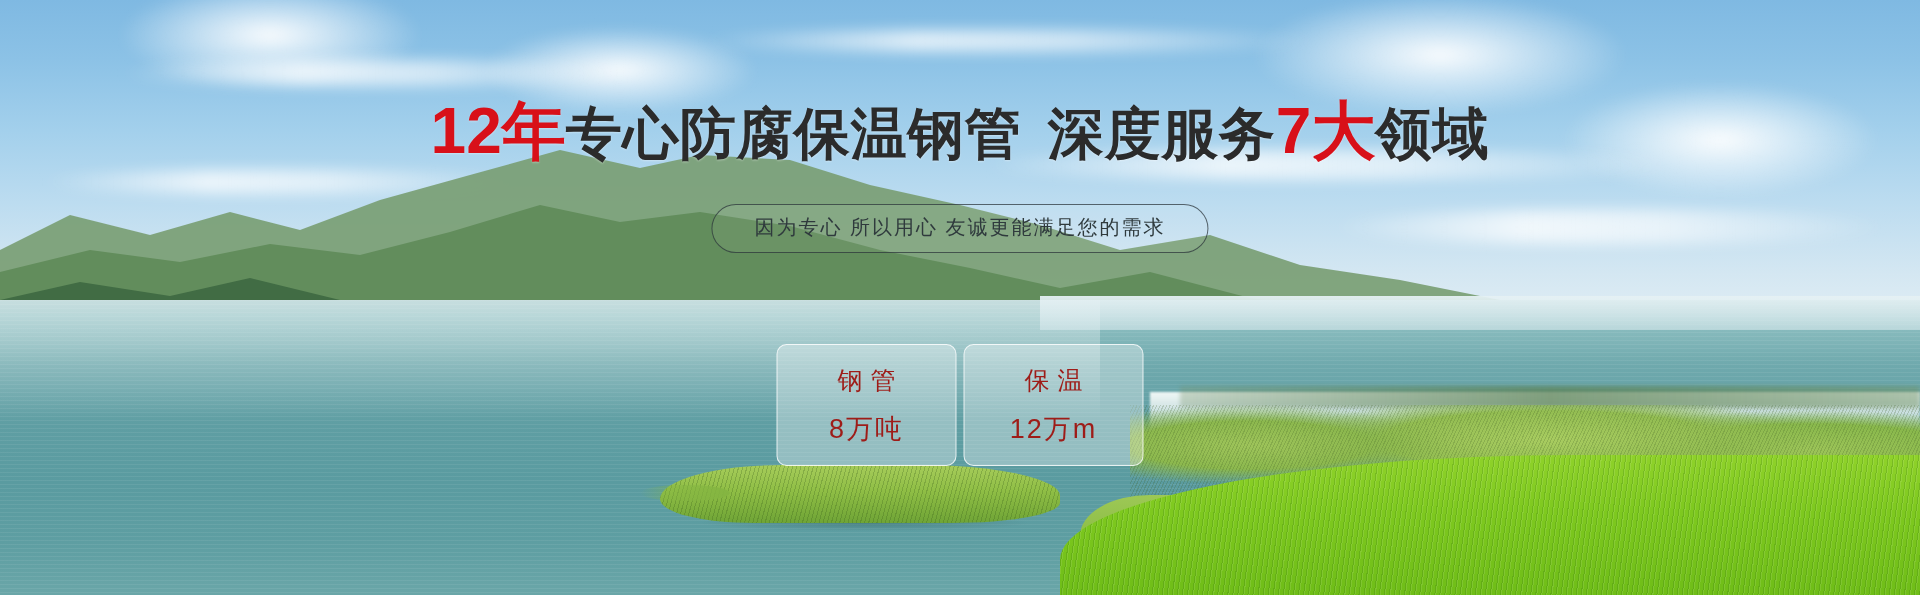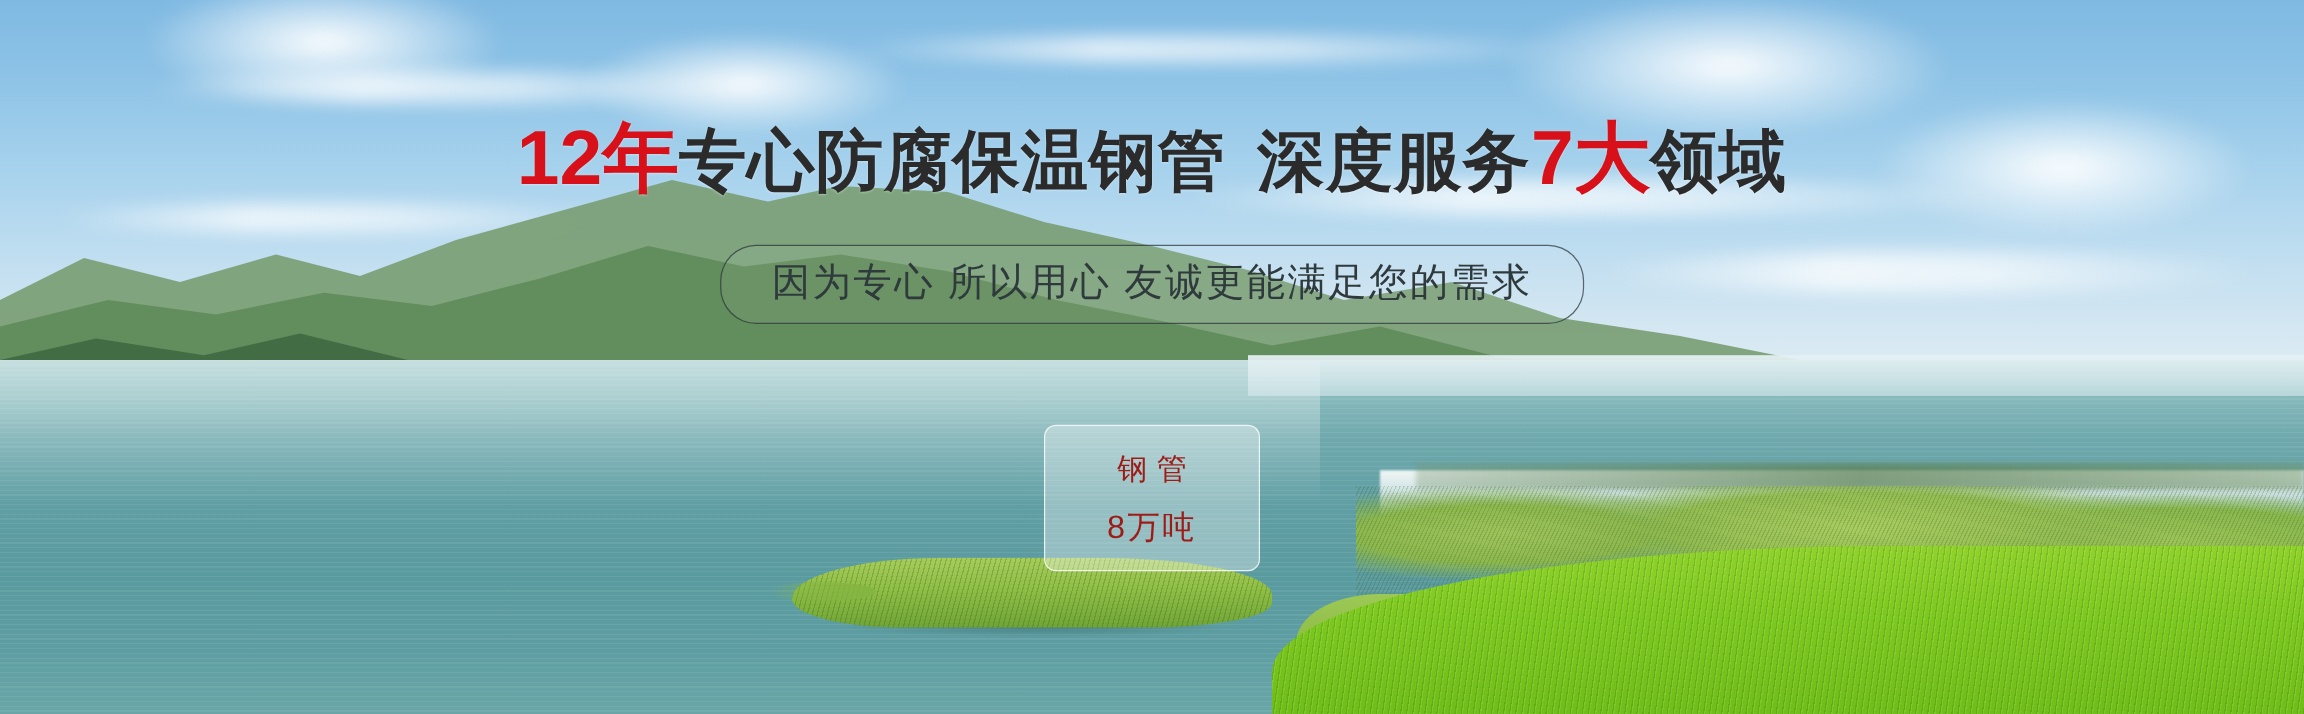--- a/index.html
+++ b/index.html
@@ -239,32 +239,32 @@
   .headline .hl-gap { display: inline-block; width: 26px; }
 
   .subtitle-pill {
     position: absolute;
     left: 50%;
     top: 204px;
     transform: translateX(-50%);
     padding: 9px 42px 11px;
     border: 1px solid rgba(40,50,55,0.72);
     border-radius: 30px;
-    font-size: 32px;
+    font-size: 20px;
     color: #2f3a3d;
     letter-spacing: 2px;
     white-space: nowrap;
     background: rgba(255,255,255,0.06);
   }
 
   
   .cards {
     position: absolute;
     left: 50%;
-    top: 354px;
+    top: 344px;
     transform: translateX(-50%);
     display: flex;
     gap: 7px;
   }
   .card {
     width: 178px;
     height: 120px;
     border: 1px solid rgba(255,255,255,0.78);
     border-radius: 10px;
     background: rgba(255,255,255,0.34);
@@ -355,16 +355,22 @@
   <div class="cards">
 
     <div class="card">
       <div class="card-label">钢管</div>
       <div class="card-value">
         <span>8万吨</span>
       </div>
     </div>
 
 
+    <div class="card">
+      <div class="card-label">保温</div>
+      <div class="card-value">
+        <span>12万m</span>
+      </div>
+    </div>
 
   </div>
 
 </div>
 
 </body></html>

